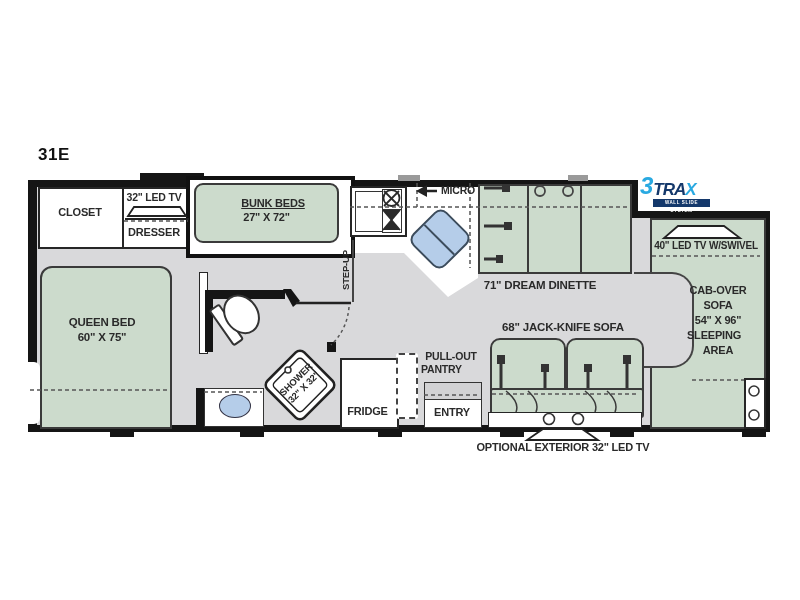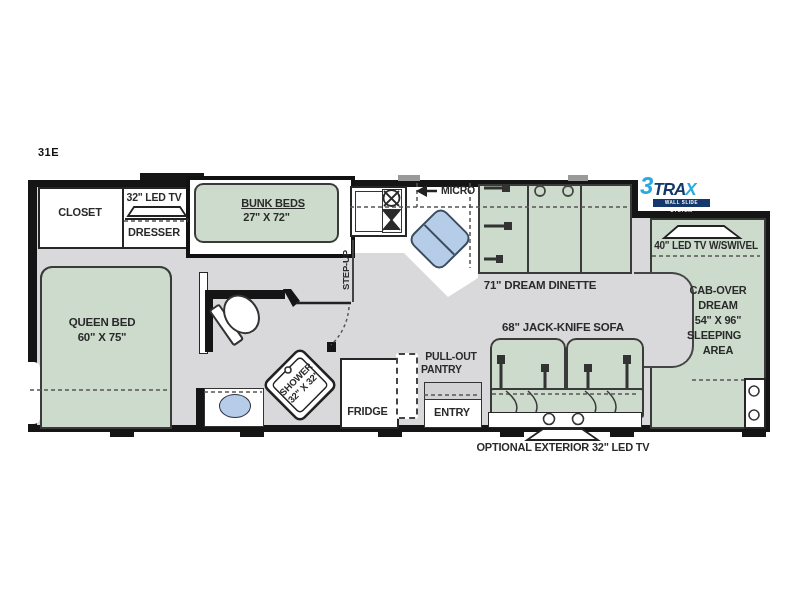--- a/index.html
+++ b/index.html
@@ -59,21 +59,21 @@
   #fridge-box{left:340px;top:358px;width:55px;height:67px;background:#fff;border:2px solid #262626;}
   #pantry-box{left:396px;top:353px;width:18px;height:62px;background:#fff;border:2px dashed #444;border-radius:3px;}
   #entry-step{left:424px;top:382px;width:56px;height:17px;background:#d2d2d4;border:1.5px solid #333;}
   #entry-box{left:424px;top:399px;width:56px;height:27px;background:#fff;border:1.5px solid #333;}
   #sofa-back-left{left:490px;top:338px;width:72px;height:52px;border-radius:10px 10px 4px 4px;}
   #sofa-back-right{left:566px;top:338px;width:74px;height:52px;border-radius:10px 10px 4px 4px;}
   #sofa-seat{left:490px;top:388px;width:150px;height:26px;border-radius:3px;}
   #sofa-base{left:488px;top:412px;width:152px;height:14px;background:#fff;border:1.5px solid #262626;}
 
   
-  #title-plan{left:38px;top:146px;font-size:11px;font-weight:600;color:#111;letter-spacing:0.5px;}
+  #title-plan{left:38px;top:146px;font-size:17px;font-weight:600;color:#111;letter-spacing:0.5px;}
   #lbl-closet{left:40px;top:206px;width:80px;}
   #lbl-tv32{left:120px;top:192px;width:68px;font-size:10.5px;}
   #lbl-dresser{left:120px;top:226px;width:68px;}
   #lbl-bunk1{left:194px;top:197px;width:158px;text-decoration:underline;}
   #lbl-bunk2{left:194px;top:211px;width:145px;}
   #lbl-micro{left:441px;top:185px;width:36px;text-align:left;font-size:10.5px;}
   #lbl-dinette{left:460px;top:279px;width:160px;font-size:11.5px;}
   #lbl-tv40{left:650px;top:240px;width:112px;font-size:10px;}
   #lbl-cab1{left:672px;top:284px;width:92px;}
   #lbl-cab2{left:672px;top:299px;width:92px;}
@@ -263,21 +263,21 @@
   <div class="lbl" id="title-plan">31E</div>
   <div class="lbl" id="lbl-closet">CLOSET</div>
   <div class="lbl" id="lbl-tv32">32" LED TV</div>
   <div class="lbl" id="lbl-dresser">DRESSER</div>
   <div class="lbl" id="lbl-bunk1">BUNK BEDS</div>
   <div class="lbl" id="lbl-bunk2">27" X 72"</div>
   <div class="lbl" id="lbl-micro">MICRO</div>
   <div class="lbl" id="lbl-dinette">71" DREAM DINETTE</div>
   <div class="lbl" id="lbl-tv40">40" LED TV W/SWIVEL</div>
   <div class="lbl" id="lbl-cab1">CAB-OVER</div>
-  <div class="lbl" id="lbl-cab2">DREAM</div>
+  <div class="lbl" id="lbl-cab2">SOFA</div>
   <div class="lbl" id="lbl-cab3">54" X 96"</div>
   <div class="lbl" id="lbl-cab4">SLEEPING</div>
   <div class="lbl" id="lbl-cab5">AREA</div>
   <div class="lbl" id="lbl-queen1">QUEEN BED</div>
   <div class="lbl" id="lbl-queen2">60" X 75"</div>
   <div class="lbl" id="lbl-stepup">STEP-UP</div>
   <div class="lbl" id="lbl-shower">
     <div>SHOWER</div>
     <div>32" X 32"</div>
   </div>

